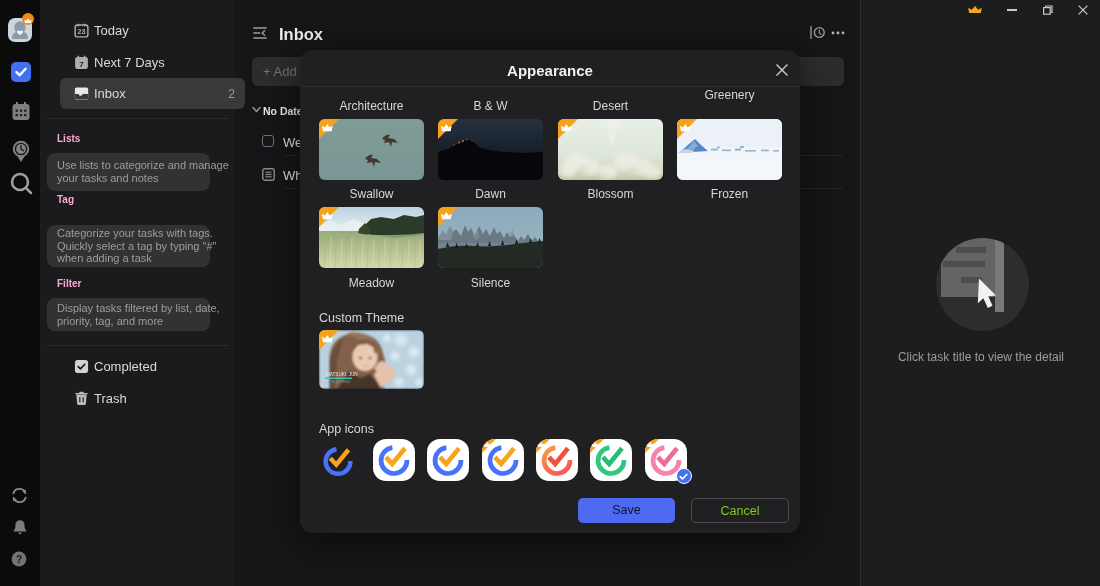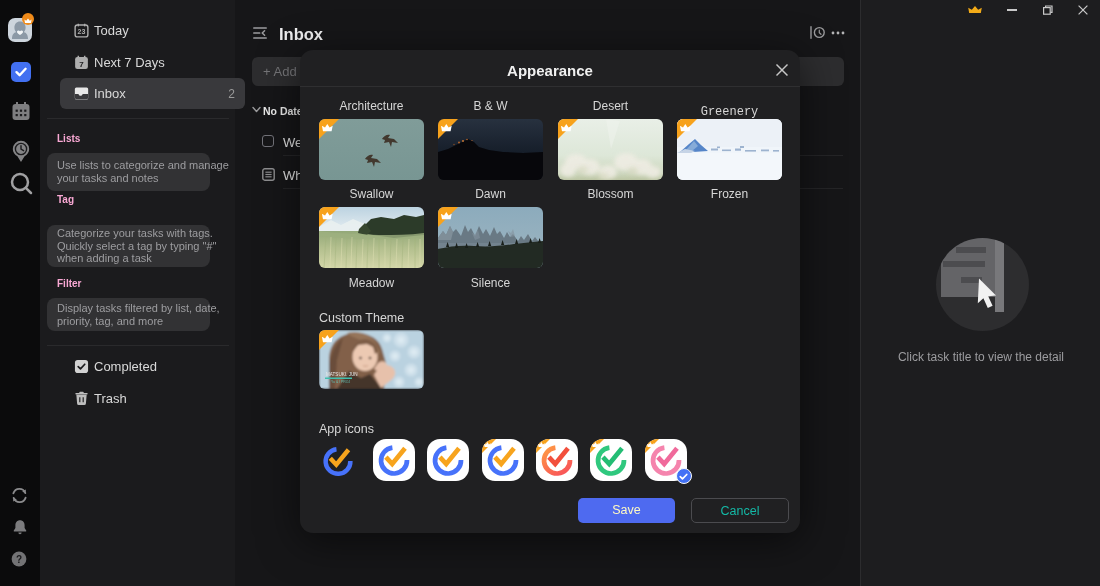--- a/index.html
+++ b/index.html
@@ -209,21 +209,21 @@
     <div class="hdr"></div>
     <div class="ttl">Appearance</div>
     <svg class="abs" style="left:475px; top:13px;" width="14" height="14" viewBox="0 0 14 14">
         <line x1="1.5" y1="1.5" x2="12.5" y2="12.5" stroke="#c6c6c6" stroke-width="1.5"></line>
         <line x1="12.5" y1="1.5" x2="1.5" y2="12.5" stroke="#c6c6c6" stroke-width="1.5"></line>
       </svg>
 
     <div class="abs tlabel" style="left:19px; top:49px;">Architecture</div>
     <div class="abs tlabel" style="left:138px; top:49px;">B &amp; W</div>
     <div class="abs tlabel" style="left:258px; top:49px;">Desert</div>
-    <div class="abs tlabel" style="left:377px; top:55px;font-family:Liberation Mono, monospace;">Greenery</div>
+    <div class="abs tlabel" style="left:377px; top:38px;">Greenery</div>
 
     <div class="abs thumb" style="left:19px; top:69px;">
       <svg width="105" height="61" viewBox="0 0 105 61">
           <defs>
             <linearGradient id="sw" x1="0" y1="0" x2="0" y2="1">
               <stop offset="0" stop-color="#809c99"></stop>
               <stop offset="1" stop-color="#789693"></stop>
             </linearGradient>
           </defs>
           <rect width="105" height="61" fill="url(#sw)"></rect>
@@ -478,16 +478,16 @@
           <path d="M12.9 18.2l6.3 6.7 12.8-15.7" fill="none" stroke="#f06a9b" stroke-width="4.7"></path>
           <path d="M0 0h14L0 14z" fill="#f7a21c"></path>
           <path d="M2.6 8l-.8-3.7 2.1 1.2 1.5-2.4 1.5 2.4 2.1-1.2-.8 3.7z" fill="#fff"></path>
         </svg></div>
     <div class="abs" style="left:376px; top:417.5px; width:16px; height:16px; border-radius:50%; background:#4271f5; border:1.5px solid #fafafa;">
       <svg width="13" height="13" viewBox="0 0 14 14">
           <path d="M3.5 7.2l2.4 2.4 4.6-4.8" fill="none" stroke="#fff" stroke-width="1.8" stroke-linecap="round" stroke-linejoin="round"></path>
         </svg>
     </div>
 
-    <div class="abs btn" style="left:278px; top:448px; width:97px; background:#4e6af0; color:#fef9c3;">Save</div>
-    <div class="abs btn" style="left:391px; top:448px; width:98px; border:1px solid #4b4b4f; color:#14b8a6;">Cancel</div>
+    <div class="abs btn" style="left:278px; top:448px; width:97px; background:#4e6af0; color:#0f172a;">Save</div>
+    <div class="abs btn" style="left:391px; top:448px; width:98px; border:1px solid #4b4b4f; color:#84cc16;">Cancel</div>
   </div>
 </div>
 
 </body></html>

